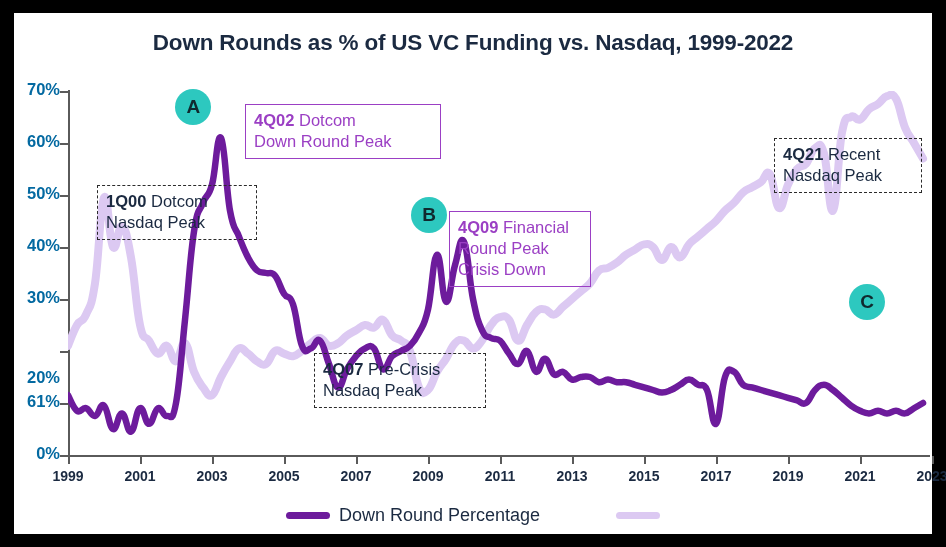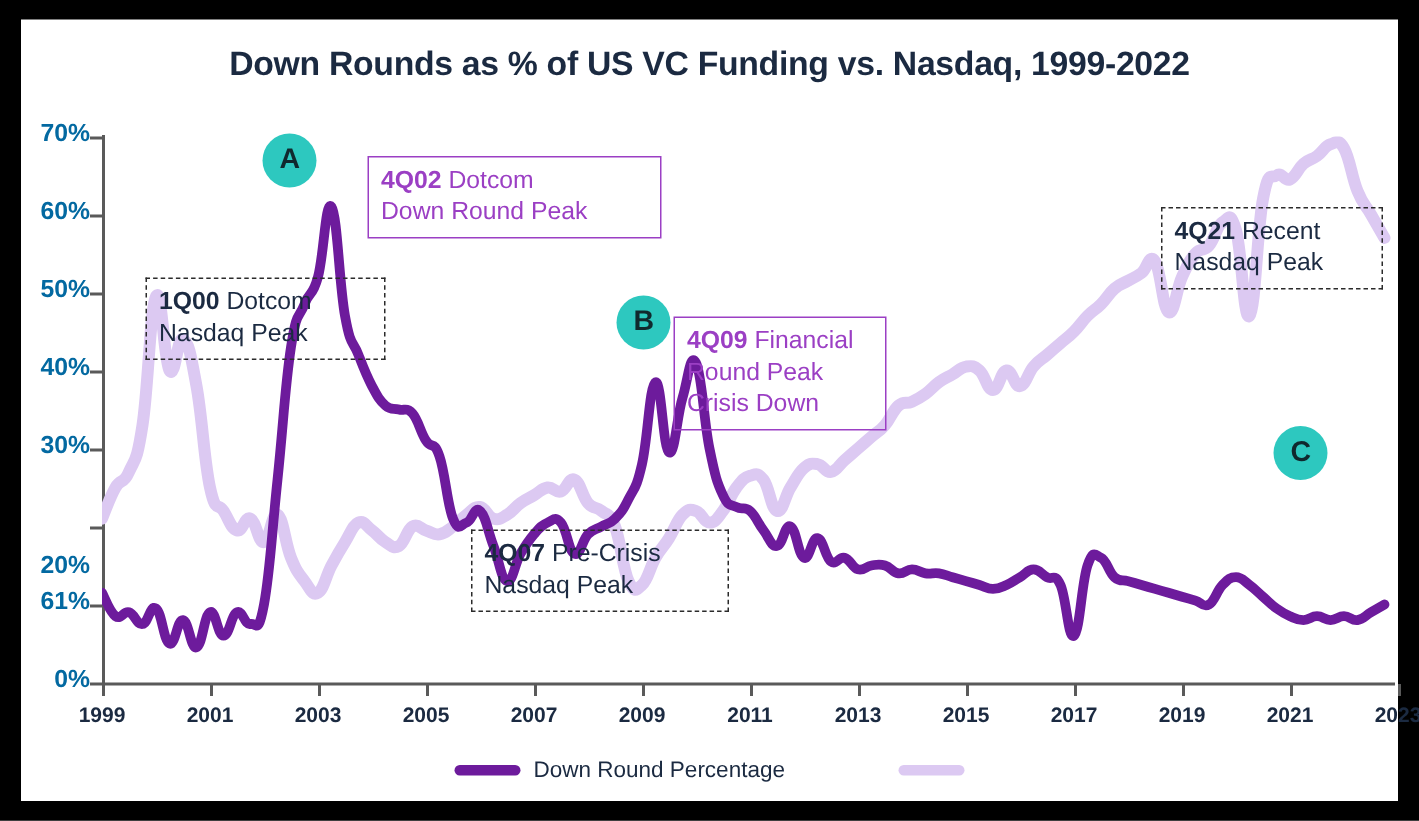--- a/index.html
+++ b/index.html
@@ -127,21 +127,21 @@
     width: 918px;
     display: flex;
     justify-content: center;
     align-items: center;
     gap: 76px;
   }
   .legend-item {
     display: flex;
     align-items: center;
     gap: 9px;
-    font-size: 15px;
+    font-size: 18px;
     color: #1b2a41;
   }
   .legend-swatch {
     width: 44px;
     height: 7px;
     border-radius: 4px;
   }
 </style>
 </head>
 <body>

